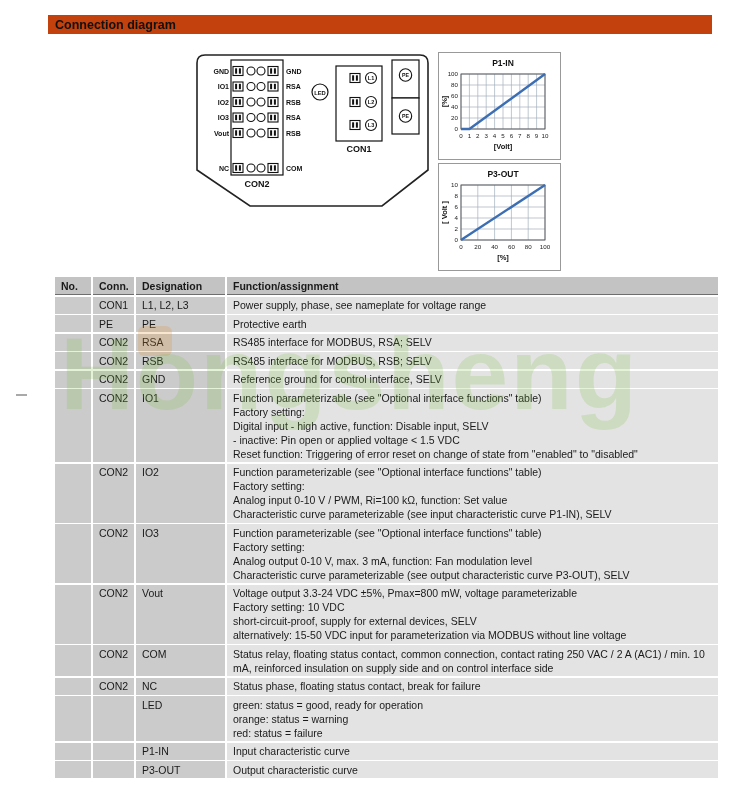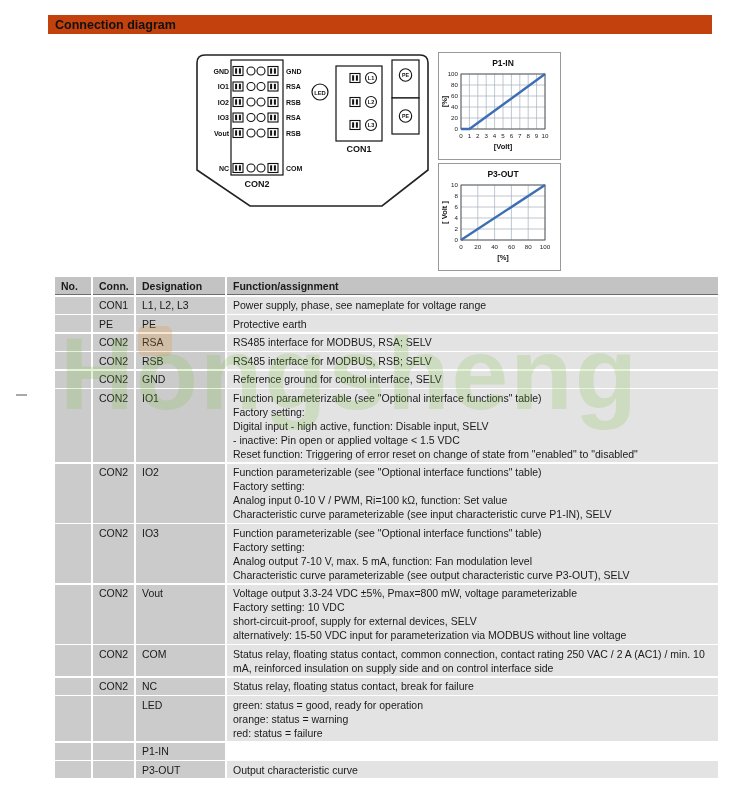--- a/index.html
+++ b/index.html
@@ -290,21 +290,21 @@
         <div class="fn-line">Characteristic curve parameterizable (see input characteristic curve P1-IN), SELV</div>
       </div>
   </div>
     <div class="t-row">
     <div class="cell c-label"></div>
     <div class="cell c-label">CON2</div>
     <div class="cell c-label">IO3</div>
     <div class="cell c-fn">
         <div class="fn-line">Function parameterizable (see "Optional interface functions" table)</div>
         <div class="fn-line">Factory setting:</div>
-        <div class="fn-line">Analog output 7-10 V, max. 5 mA, function: Fan modulation level</div>
+        <div class="fn-line">Analog output 0-10 V, max. 3 mA, function: Fan modulation level</div>
         <div class="fn-line">Characteristic curve parameterizable (see output characteristic curve P3-OUT), SELV</div>
       </div>
   </div>
     <div class="t-row">
     <div class="cell c-label"></div>
     <div class="cell c-label">CON2</div>
     <div class="cell c-label">Vout</div>
     <div class="cell c-fn">
         <div class="fn-line">Voltage output 3.3-24 VDC ±5%, Pmax=800 mW, voltage parameterizable</div>
         <div class="fn-line">Factory setting: 10 VDC</div>
@@ -318,37 +318,40 @@
     <div class="cell c-label">COM</div>
     <div class="cell c-fn">
         <div class="fn-line">Status relay, floating status contact, common connection, contact rating 250 VAC / 2 A (AC1) / min. 10 mA, reinforced insulation on supply side and on control interface side</div>
       </div>
   </div>
     <div class="t-row">
     <div class="cell c-label"></div>
     <div class="cell c-label">CON2</div>
     <div class="cell c-label">NC</div>
     <div class="cell c-fn">
-        <div class="fn-line">Status relay, floating status contact, break for failure</div>
+        <div class="fn-line">Status phase, floating status contact, break for failure</div>
       </div>
   </div>
     <div class="t-row">
     <div class="cell c-label"></div>
     <div class="cell c-label"></div>
     <div class="cell c-label">LED</div>
     <div class="cell c-fn">
         <div class="fn-line">green: status = good, ready for operation</div>
         <div class="fn-line">orange: status = warning</div>
         <div class="fn-line">red: status = failure</div>
       </div>
   </div>
     <div class="t-row">
     <div class="cell c-label"></div>
     <div class="cell c-label"></div>
     <div class="cell c-label">P1-IN</div>
+    <div class="cell c-fn">
+        <div class="fn-line">Input characteristic curve</div>
+      </div>
   </div>
     <div class="t-row">
     <div class="cell c-label"></div>
     <div class="cell c-label"></div>
     <div class="cell c-label">P3-OUT</div>
     <div class="cell c-fn">
         <div class="fn-line">Output characteristic curve</div>
       </div>
   </div>
   </div>

